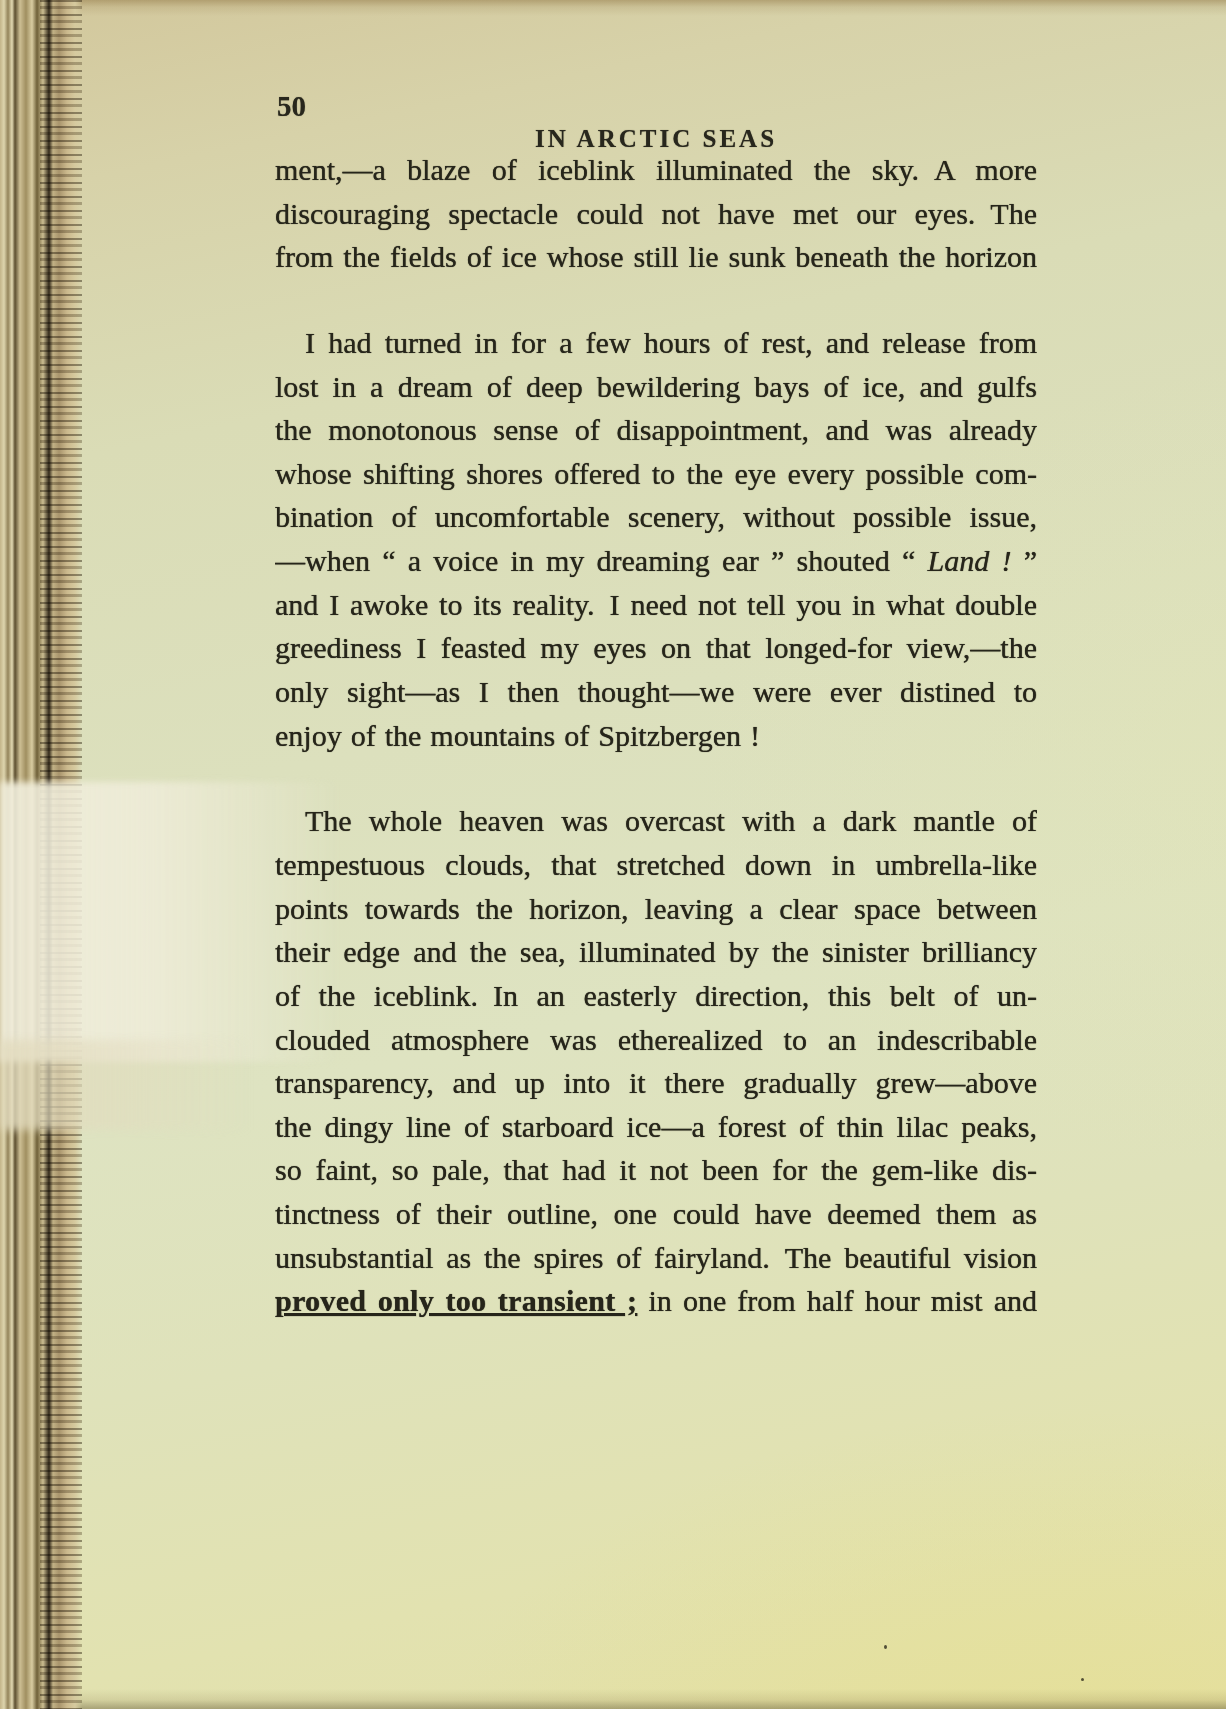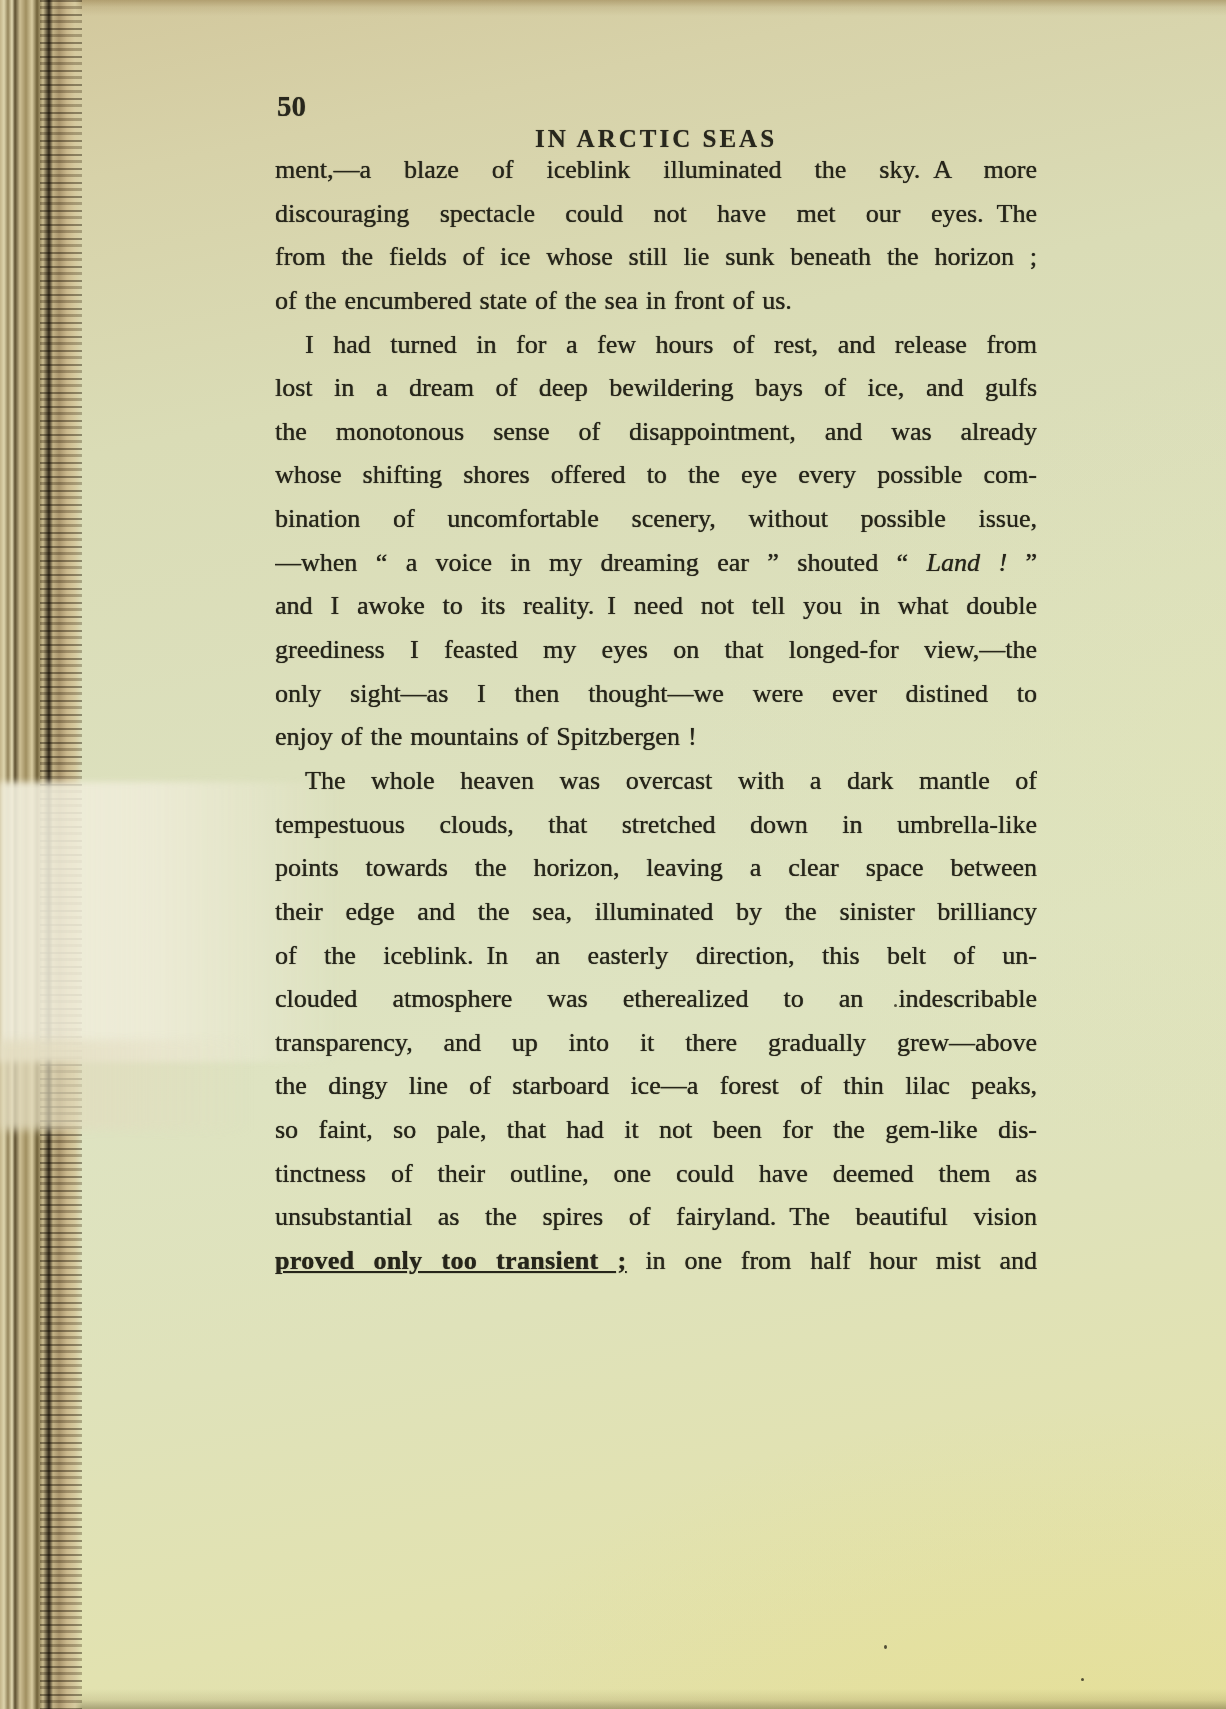--- a/index.html
+++ b/index.html
@@ -64,32 +64,32 @@
     font-size: 25px; font-weight: bold; letter-spacing: 3px;
     color: #28271d;
     text-shadow: 0 0 1px rgba(40,38,25,0.6);
     margin-top: 33px;
   }
   .text-block {
     position: absolute; left: 275px; top: 148px; width: 762px;
   }
   .line {
     height: 43.65px; line-height: 43.65px;
-    font-size: 26px; color: #26251a;
+    font-size: 30px; color: #26251a;
     word-spacing: 1.5px;
     white-space: nowrap;
     text-shadow: 0 0 0.9px rgba(38,37,26,0.85), 0.4px 0.4px 0.6px rgba(38,37,26,0.3);
   }
   .line.j {
     white-space: normal;
     text-align: justify;
     text-align-last: justify;
     overflow: hidden;
   }
-  .line.indent { text-indent: 30px; }
+  .line.indent { text-indent: 30px; margin-top: 42px; }
   .em { font-style: italic; }
   .bold { font-weight: bold; letter-spacing: 0.3px; text-decoration: underline; }
   .speck {
     position: absolute; width: 4px; height: 4px; border-radius: 50%;
     background: rgba(45,42,28,0.8);
   }
   .speck.s1 { left: 894px; top: 1004px; width: 3px; height: 3px;}
   .speck.s2 { left: 884px; top: 1645px; width: 3px; height: 4px;}
   .speck.s3 { left: 1081px; top: 1678px; width: 3px; height: 3px;}
 </style>
@@ -102,21 +102,20 @@
   <div class="blur-band"></div>
   <div class="blur-band-2"></div>
 
   <span class="page-number">50</span>
   <span class="running-head">IN ARCTIC SEAS</span>
 
   <div class="text-block" id="text-block">
       <div class="line j"><span>ment,—a blaze of iceblink illuminated the sky. A more</span></div>
       <div class="line j"><span>discouraging spectacle could not have met our eyes. The</span></div>
       <div class="line j"><span>from the fields of ice whose still lie sunk beneath the horizon ;</span></div>
-      <div class="line"><span>of the encumbered state of the sea in front of us.</span></div>
       <div class="line j indent"><span>I had turned in for a few hours of rest, and release from</span></div>
       <div class="line j"><span>lost in a dream of deep bewildering bays of ice, and gulfs</span></div>
       <div class="line j"><span>the monotonous sense of disappointment, and was already</span></div>
       <div class="line j"><span>whose shifting shores offered to the eye every possible com-</span></div>
       <div class="line j"><span>bination of uncomfortable scenery, without possible issue,</span></div>
       <div class="line j"><span>—when “ a voice in my dreaming ear ” shouted “ </span><span class="em">Land !</span><span> ”</span></div>
       <div class="line j"><span>and I awoke to its reality. I need not tell you in what double</span></div>
       <div class="line j"><span>greediness I feasted my eyes on that longed-for view,—the</span></div>
       <div class="line j"><span>only sight—as I then thought—we were ever distined to</span></div>
       <div class="line"><span>enjoy of the mountains of Spitzbergen !</span></div>

